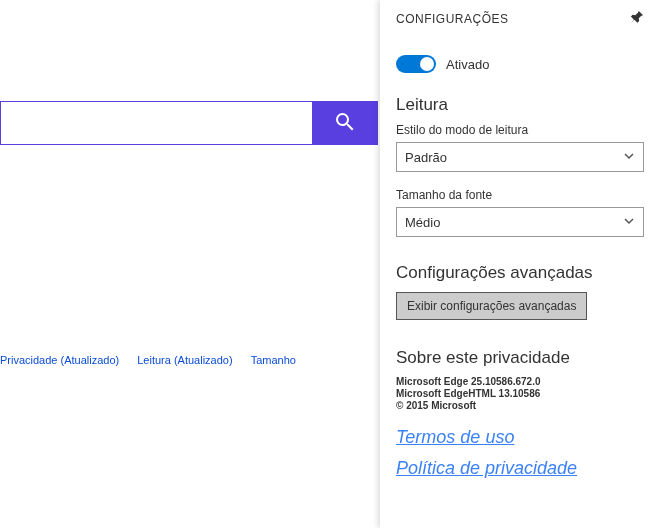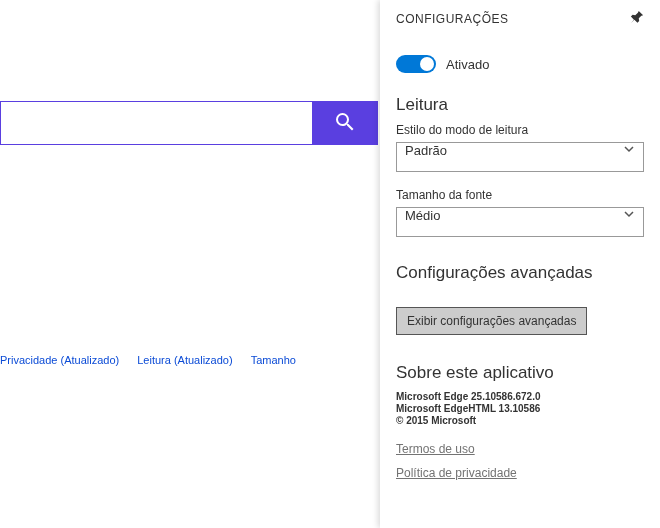--- a/index.html
+++ b/index.html
@@ -119,47 +119,49 @@
     font-size: 12px;
     margin-bottom: 5px;
     color: #333;
   }
   .select {
     width: 100%;
     height: 30px;
     border: 1px solid #999;
     background: #fff;
     display: flex;
+    align-items: center;
     justify-content: space-between;
     padding: 0 8px;
     font-size: 13px;
     cursor: pointer;
     margin-bottom: 16px;
   }
   .chev svg { width: 12px; height: 12px; stroke: #555; stroke-width: 1.5; fill: none; }
 
   .adv-btn {
     border: 1px solid #555;
     background: #ccc;
     padding: 6px 10px;
     font-size: 12px;
     cursor: pointer;
-    margin-top: 16px;
+    margin-top: 1px;
     margin-bottom: 28px;
     display: inline-block;
   }
   .about-line { font-size: 10px; margin-bottom: 1px; font-weight: bold; }
   .about-block { margin-top: 6px; margin-bottom: 16px; }
   .link {
-    color: #737373;
+    color: #3b82f6;
     text-decoration: underline;
-    font-size: 12px;
+    font-size: 18px;
     display: block;
     margin-bottom: 10px;
     cursor: pointer;
+    font-style: italic;
   }
 </style>
 </head>
 <body>
 
 <div class="main-area">
   <div class="search-row">
     <input class="search-input" type="text" placeholder="" style="">
     <button class="search-btn">
       <span>
@@ -210,21 +212,21 @@
       <svg viewBox="0 0 12 12">
           <polyline points="2,4 6,8 10,4"></polyline>
         </svg>
     </span>
   </div>
 
   <div style="height:10px"></div>
   <div class="section-heading">Configurações avançadas</div>
   <div class="adv-btn">Exibir configurações avançadas</div>
 
-  <div class="section-heading">Sobre este aplicativo</div>
+  <div class="section-heading">Sobre este privacidade</div>
   <div class="about-block">
     <div class="about-line">Microsoft Edge 25.10586.672.0</div>
     <div class="about-line">Microsoft EdgeHTML 13.10586</div>
     <div class="about-line">© 2015 Microsoft</div>
   </div>
   <a class="link">Termos de uso</a>
   <a class="link">Política de privacidade</a>
 </div>
 
 </body></html>

